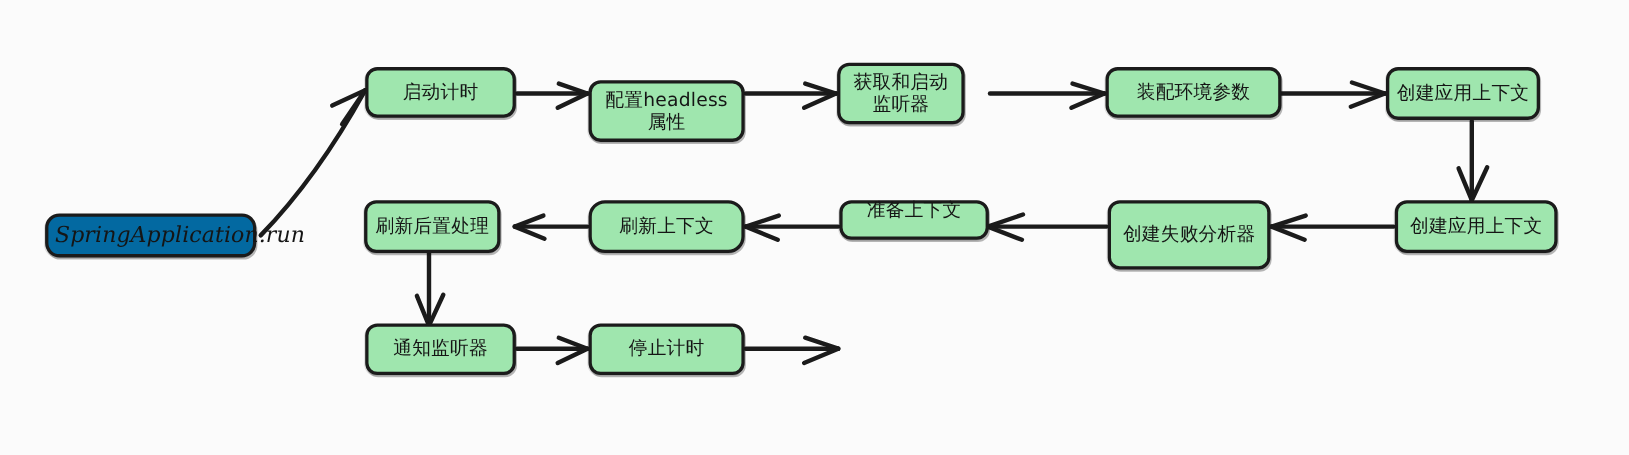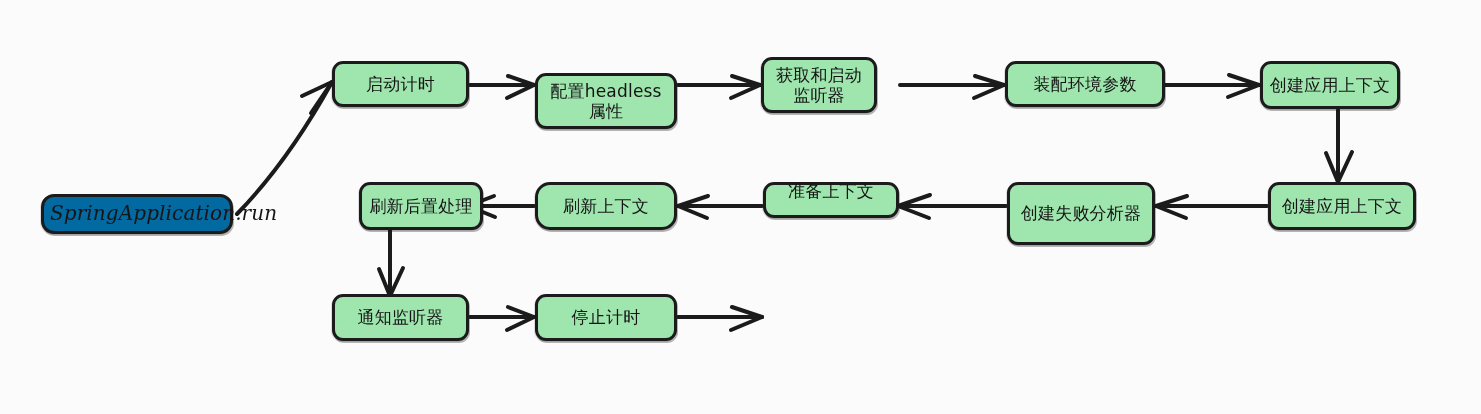--- a/index.html
+++ b/index.html
@@ -164,21 +164,21 @@
   </div>
 
   <div class="node green" style="left:1005px; top:61px; width:160px; height:46px;">
     <span class="node-label">装配环境参数</span>
   </div>
 
   <div class="node green" style="left:1260px; top:61px; width:140px; height:48px;">
     <span class="node-label">创建应用上下文</span>
   </div>
 
-  <div class="node green" style="left:331px; top:182px; width:124px; height:48px;margin-left:28px;">
+  <div class="node green" style="left:331px; top:182px; width:124px; height:48px;">
     <span class="node-label">刷新后置处理</span>
   </div>
 
   <div class="node green" style="left:535px; top:182px; width:142px; height:48px;border-radius:15px;">
     <span class="node-label">刷新上下文</span>
   </div>
 
   <div class="node green" style="left:763px; top:182px; width:136px; height:36px;align-items:flex-end;">
     <span class="node-label">准备上下文</span>
   </div>

